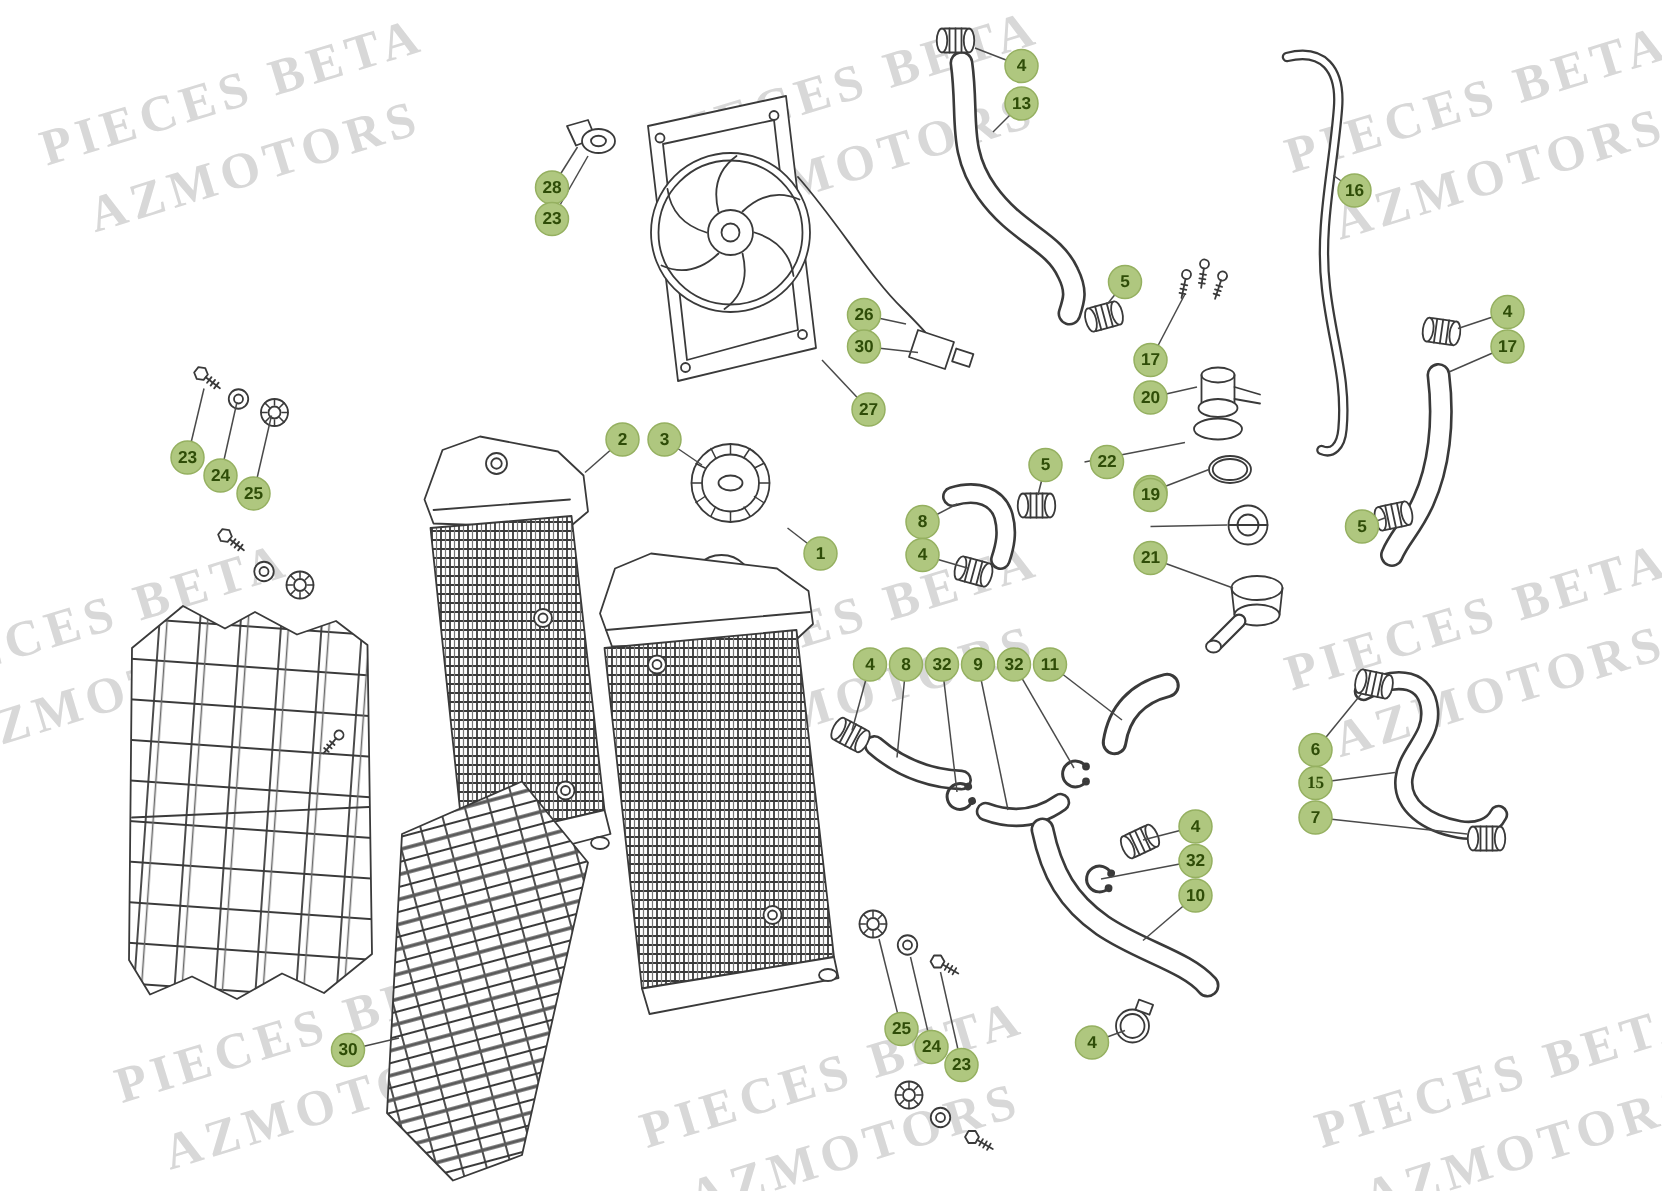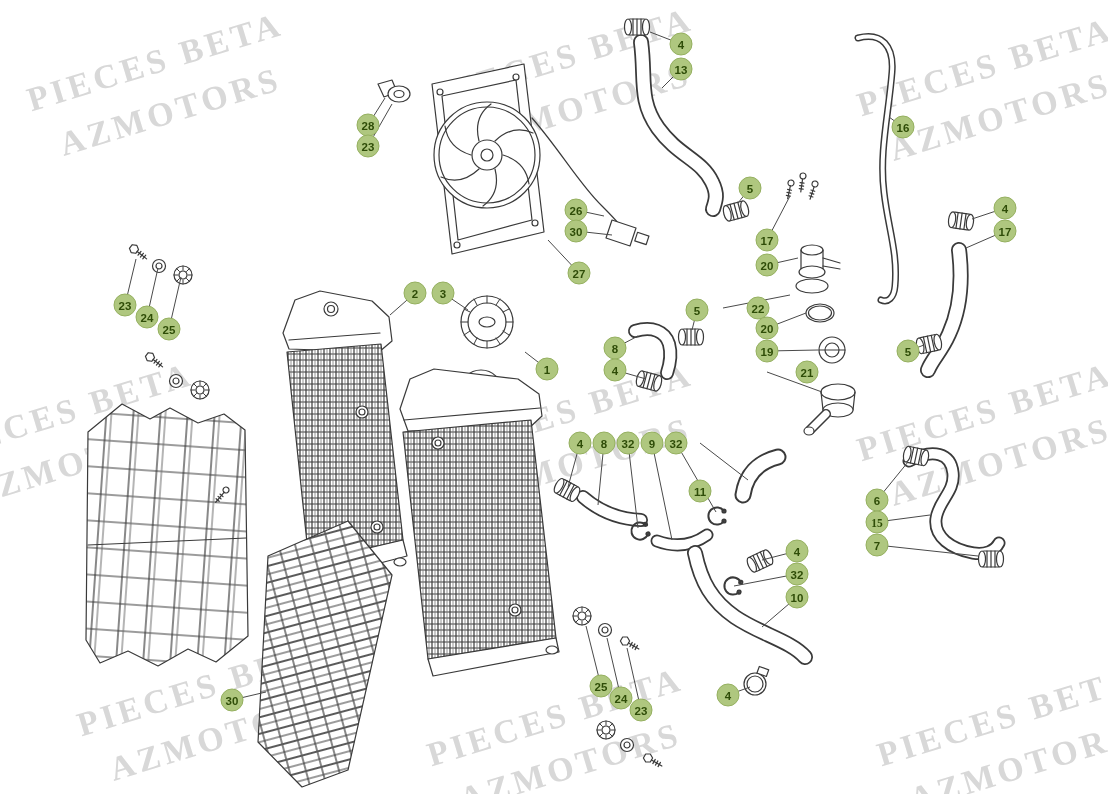--- a/index.html
+++ b/index.html
@@ -357,31 +357,31 @@
       <div class="callout" style="left: 1005px; top: 231px;">17</div>
       <div class="callout" style="left: 125px; top: 305px;">23</div>
       <div class="callout" style="left: 147px; top: 317px;">24</div>
       <div class="callout" style="left: 169px; top: 329px;">25</div>
       <div class="callout" style="left: 415px; top: 293px;">2</div>
       <div class="callout" style="left: 443px; top: 293px;">3</div>
       <div class="callout" style="left: 547px; top: 369px;">1</div>
       <div class="callout" style="left: 615px; top: 348px;">8</div>
       <div class="callout" style="left: 615px; top: 370px;">4</div>
       <div class="callout" style="left: 697px; top: 310px;">5</div>
-      <div class="callout" style="left: 758px; top: 308px; text-align: center;">22</div>
+      <div class="callout" style="left: 738px; top: 308px; text-align: center;">22</div>
       <div class="callout" style="left: 767px; top: 328px;">20</div>
-      <div class="callout" style="left: 767px; top: 351px;">19</div>
-      <div class="callout" style="left: 767px; top: 372px; margin-left: 40px;">21</div>
+      <div class="callout" style="left: 767px; top: 330px;">19</div>
+      <div class="callout" style="left: 767px; top: 372px;">21</div>
       <div class="callout" style="left: 908px; top: 351px;">5</div>
       <div class="callout" style="left: 580px; top: 443px;">4</div>
       <div class="callout" style="left: 604px; top: 443px;">8</div>
       <div class="callout" style="left: 628px; top: 443px;">32</div>
       <div class="callout" style="left: 652px; top: 443px;">9</div>
       <div class="callout" style="left: 676px; top: 443px;">32</div>
-      <div class="callout" style="left: 700px; top: 443px; margin-top: 48px;">11</div>
+      <div class="callout" style="left: 700px; top: 443px;">11</div>
       <div class="callout" style="left: 877px; top: 500px;">6</div>
       <div class="callout" style="left: 877px; top: 522px; font-family: Liberation Serif, serif;">15</div>
       <div class="callout" style="left: 877px; top: 545px;">7</div>
       <div class="callout" style="left: 797px; top: 551px;">4</div>
       <div class="callout" style="left: 797px; top: 574px;">32</div>
       <div class="callout" style="left: 797px; top: 597px;">10</div>
       <div class="callout" style="left: 232px; top: 700px;">30</div>
       <div class="callout" style="left: 601px; top: 686px;">25</div>
       <div class="callout" style="left: 621px; top: 698px;">24</div>
       <div class="callout" style="left: 641px; top: 710px;">23</div>

